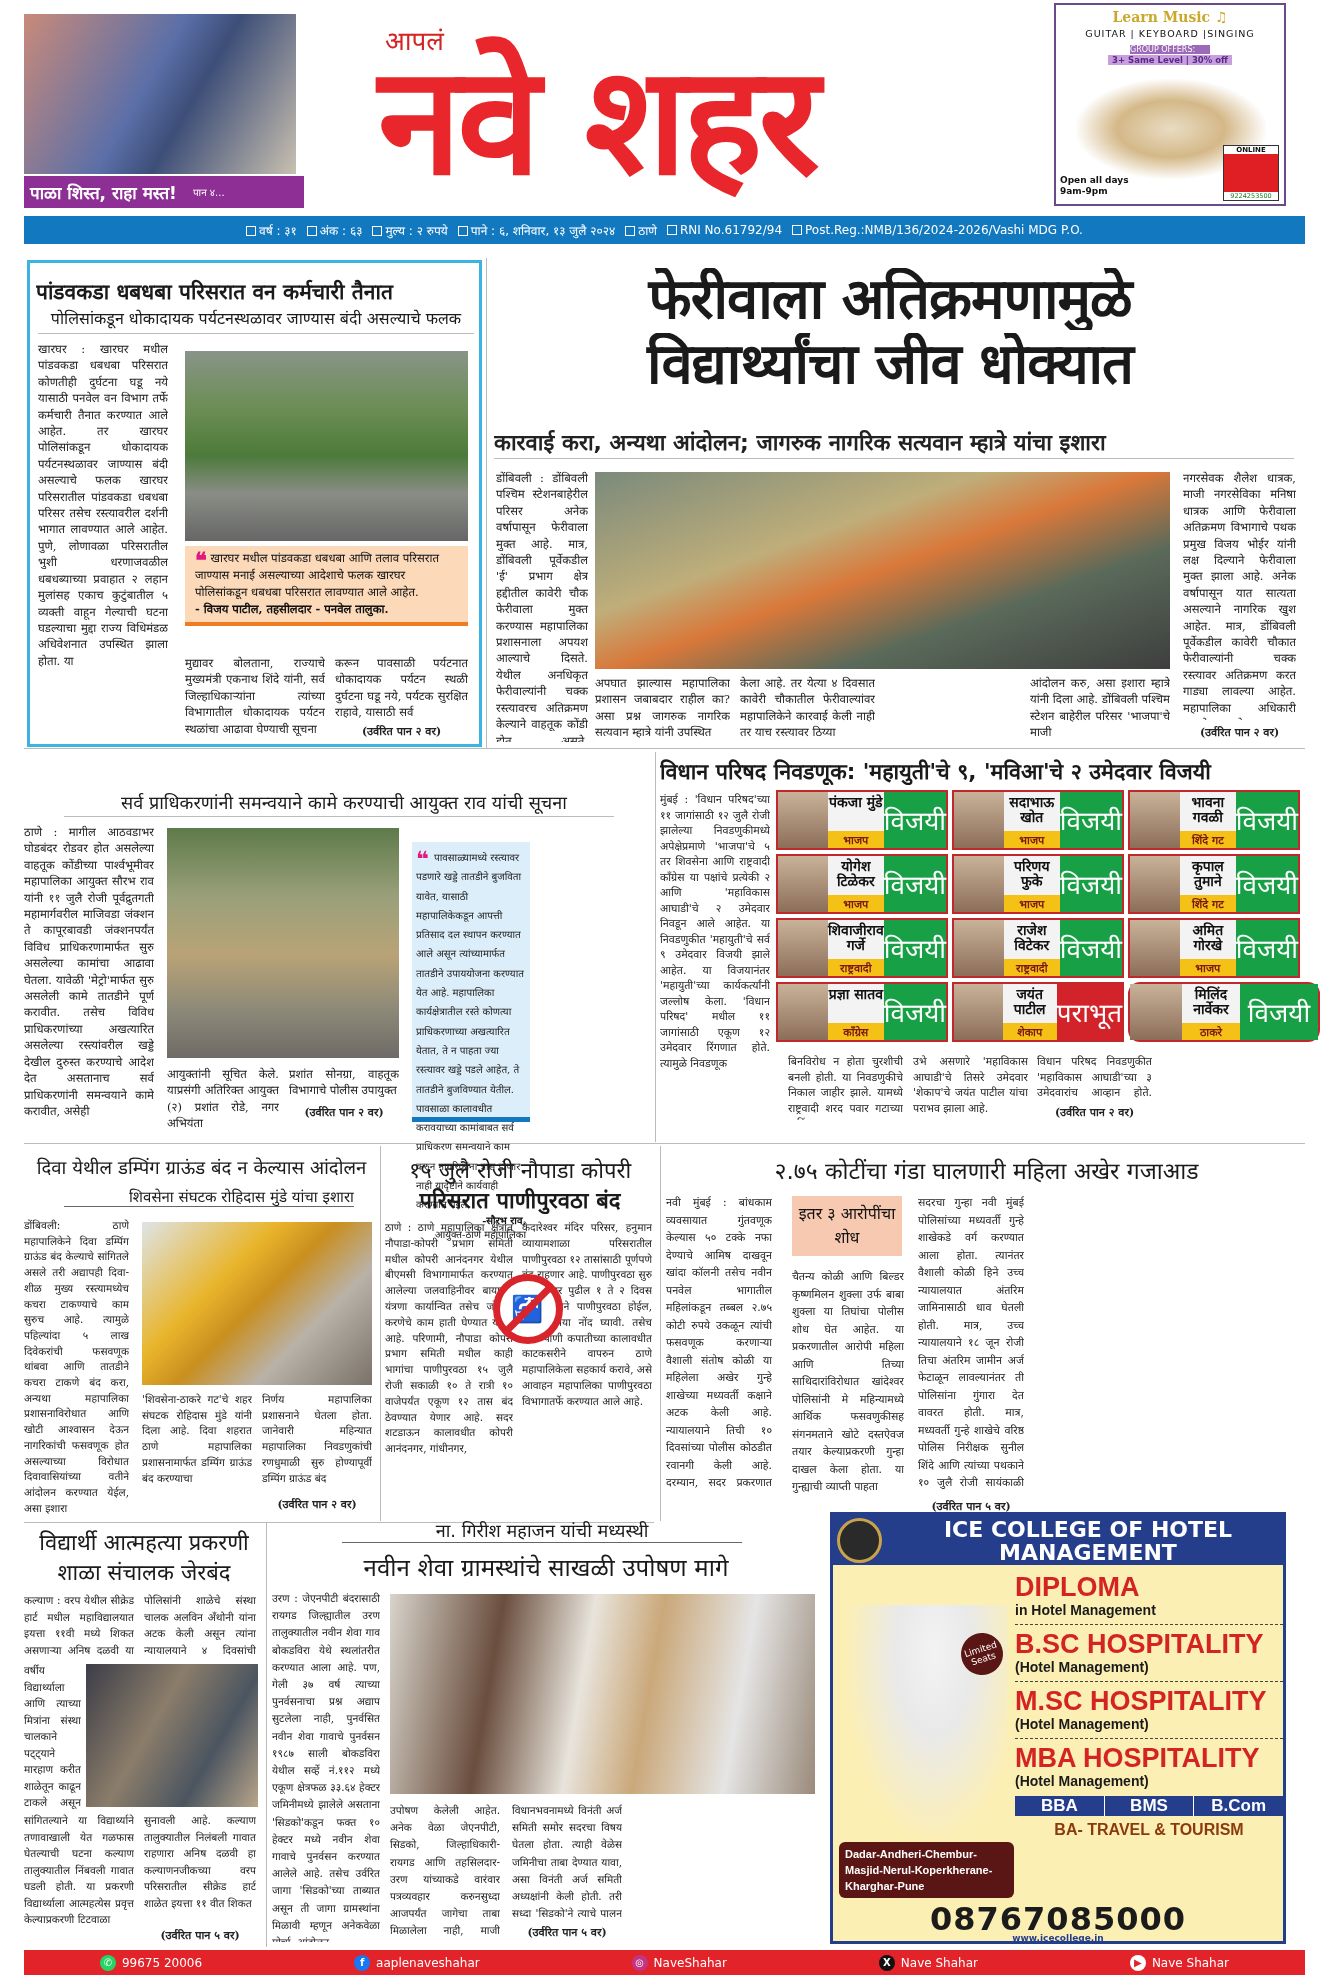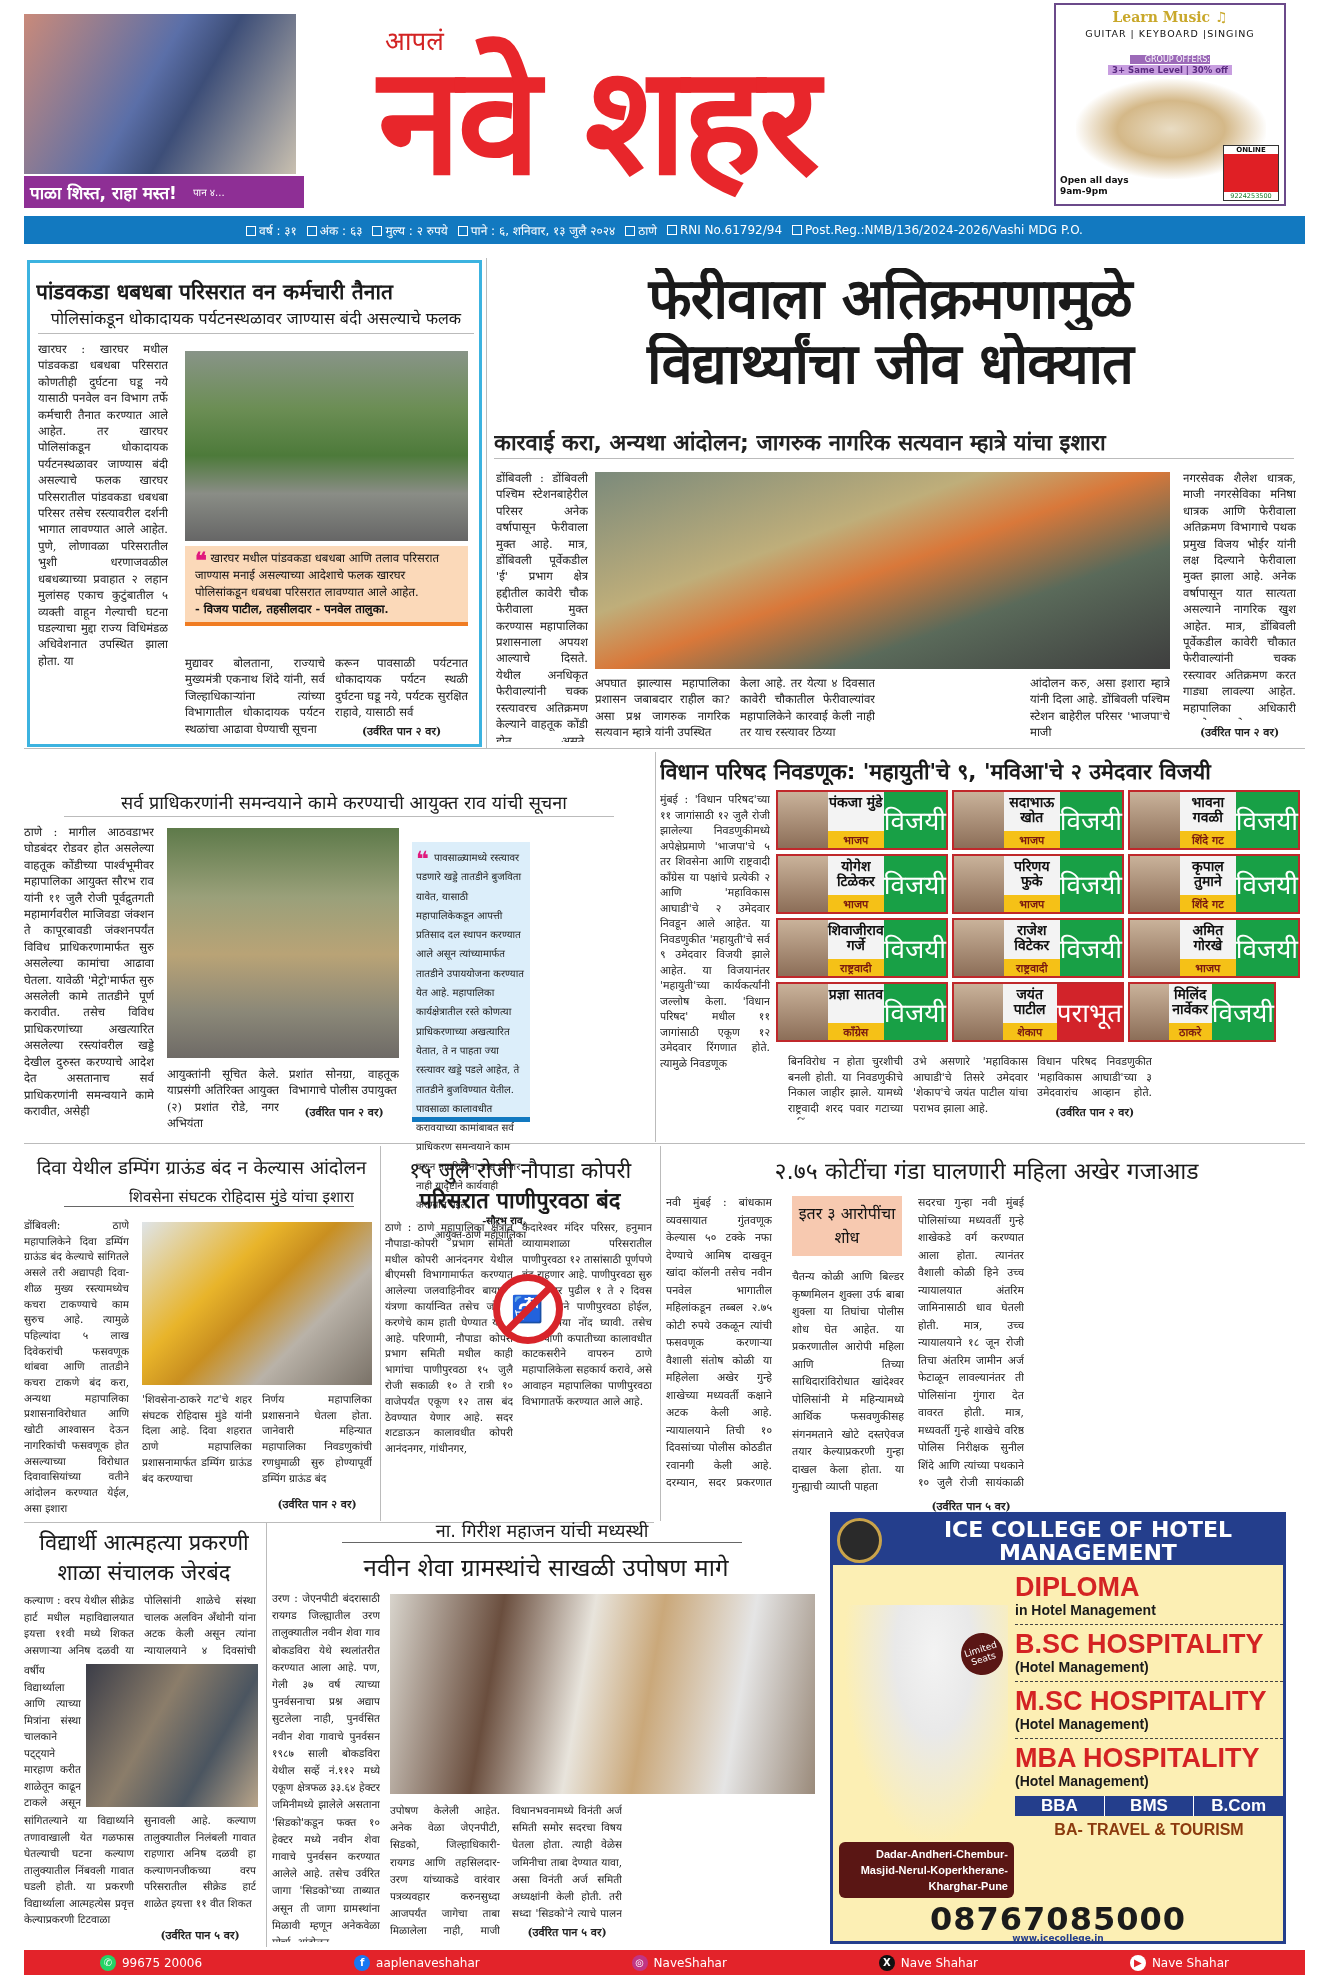--- a/index.html
+++ b/index.html
@@ -53,21 +53,21 @@
 <div class="abs" id="teaser-label" data-name="teaser-banner">
   <span class="t" data-name="teaser-title">पाळा शिस्त, राहा मस्त!</span>
   <span class="p" data-name="teaser-page">पान ४...</span>
 </div>
 <div class="abs" id="mast-aapla" data-name="masthead-prefix">आपलं</div>
 <div class="abs" id="mast-title" data-name="masthead-title">नवे शहर</div>
 
 <div class="abs" id="music-ad" data-name="music-ad">
   <div style="text-align:center;color:#c9a82b;font-weight:bold;font-size:14px;font-family:'DejaVu Serif',serif;margin-top:4px" data-name="music-ad-title">Learn Music ♫</div>
   <div style="text-align:center;font-size:9.5px;letter-spacing:1px;margin-top:3px" data-name="music-ad-subjects">GUITAR | KEYBOARD |SINGING</div>
-  <div style="margin:16px auto 0;width:80px;background:#9c6ab8;color:#fff;font-size:8px;text-align:right" data-name="music-ad-offer-title">GROUP OFFERS:</div>
+  <div style="margin:6px auto 0;width:80px;background:#9c6ab8;color:#fff;font-size:8px;text-align:left" data-name="music-ad-offer-title">GROUP OFFERS:</div>
   <div style="margin:1px auto 0;width:124px;background:#c89ee0;color:#5a2a80;font-size:8.5px;font-weight:bold;text-align:center" data-name="music-ad-offer">3+ Same Level | 30% off</div>
   <div data-name="music-illustration" style="position:absolute;left:20px;top:74px;width:190px;height:100px;background:radial-gradient(ellipse at center,#e9dcc3 0%,#d4b888 40%,#fff 72%)"></div>
   <div style="position:absolute;left:4px;top:170px;font-size:9px;font-weight:bold;line-height:11px">
     <div data-name="music-ad-hours-1">Open all days</div>
     <div data-name="music-ad-hours-2">9am-9pm</div>
   </div>
   <div data-name="music-ad-logo" style="position:absolute;right:5px;top:140px;width:56px;height:56px;background:#e01f25;border:1px solid #333;color:#fff;font-size:7px">
     <div style="background:#fff;color:#111;font-weight:bold;text-align:center" data-name="music-ad-brand">ONLINE</div>
     <div style="position:absolute;bottom:0;width:100%;background:#fff;color:#1a7a2a;font-size:6.5px;text-align:center" data-name="music-ad-phone">9224253500</div>
   </div>
@@ -223,21 +223,21 @@
         <div class="res" data-name="candidate-result">विजयी</div>
       </div>
       <div class="cand" data-name="candidate-card" style="left: 176px; top: 192px; width: 172px;">
         <div class="face" data-name="candidate-photo"></div>
         <div class="nm">
           <div class="n" data-name="candidate-name">जयंत पाटील</div>
           <div class="p" data-name="candidate-party">शेकाप</div>
         </div>
         <div class="res lost" data-name="candidate-result">पराभूत</div>
       </div>
-      <div class="cand" data-name="candidate-card" style="left: 352px; top: 192px; width: 148px;">
+      <div class="cand" data-name="candidate-card" style="left: 352px; top: 192px; width: 192px; border-radius: 12px;">
         <div class="face" data-name="candidate-photo"></div>
         <div class="nm">
           <div class="n" data-name="candidate-name">मिलिंद नार्वेकर</div>
           <div class="p" data-name="candidate-party">ठाकरे</div>
         </div>
         <div class="res" data-name="candidate-result">विजयी</div>
       </div>
     </div>
   <div class="abs col" style="left:128px;top:302px;width:115px;height:66px;font-size:10.8px;line-height:15.5px" data-name="story-column">बिनविरोध न होता चुरशीची बनली होती. या निवडणुकीचे निकाल जाहीर झाले. यामध्ये राष्ट्रवादी शरद पवार गटाच्या पाठिंब्यावर</div>
   <div class="abs col" style="left:253px;top:302px;width:115px;height:66px;font-size:10.8px;line-height:15.5px" data-name="story-column">उभे असणारे 'महाविकास आघाडी'चे तिसरे उमेदवार 'शेकाप'चे जयंत पाटील यांचा पराभव झाला आहे.</div>
@@ -327,21 +327,21 @@
     <div class="dash"></div>
     <div class="icecourse" data-name="course-name">MBA HOSPITALITY</div>
     <div class="icesub" data-name="course-sub">(Hotel Management)</div>
     <div style="display:flex;margin-top:6px;background:#243e8c;color:#fff;font-family:'Liberation Sans',sans-serif;font-weight:bold;font-size:17px;text-align:center">
       <div style="flex:1;border-right:1px solid #fff" data-name="degree-bba">BBA</div>
       <div style="flex:1;border-right:1px solid #fff" data-name="degree-bms">BMS</div>
       <div style="flex:1" data-name="degree-bcom">B.Com</div>
     </div>
     <div style="text-align:center;color:#8b3a0e;font-family:'Liberation Sans',sans-serif;font-weight:bold;font-size:16px;margin-top:5px" data-name="ice-extra-course">BA- TRAVEL &amp; TOURISM</div>
   </div>
-  <div style="position:absolute;left:6px;top:327px;width:175px;height:56px;background:#5a1614;color:#fff;border-radius:6px;font-family:'Liberation Sans',sans-serif;font-weight:bold;font-size:11px;text-align:right;padding:4px 6px;line-height:16px" data-name="ice-locations">Dadar-Andheri-Chembur-Masjid-Nerul-Koperkherane-Kharghar-Pune</div>
+  <div style="position:absolute;left:6px;top:327px;width:175px;height:56px;background:#5a1614;color:#fff;border-radius:6px;font-family:'Liberation Sans',sans-serif;font-weight:bold;font-size:11px;text-align:left;padding:4px 6px;line-height:16px" data-name="ice-locations">Dadar-Andheri-Chembur-Masjid-Nerul-Koperkherane-Kharghar-Pune</div>
   <div style="position:absolute;left:0;top:385px;width:100%;text-align:center;font-family:'DejaVu Sans',sans-serif;font-weight:bold;font-size:32px;color:#1b1b1b;letter-spacing:1px" data-name="ice-phone">08767085000</div>
   <div style="position:absolute;left:0;top:418px;width:100%;text-align:center;font-size:9px;color:#243e8c;font-weight:bold" data-name="ice-website">www.icecollege.in</div>
 </div>
 
 <div class="abs" id="footer" data-name="social-footer">
   <span data-name="footer-whatsapp"><span class="ficon" style="background:#25d366" data-name="whatsapp-icon">✆</span><span>99675 20006</span></span>
   <span data-name="footer-facebook"><span class="ficon" style="background:#1877f2" data-name="facebook-icon">f</span><span>aaplenaveshahar</span></span>
   <span data-name="footer-instagram"><span class="ficon" style="background:#c13584" data-name="instagram-icon">◎</span><span>NaveShahar</span></span>
   <span data-name="footer-x"><span class="ficon" style="background:#111" data-name="x-icon">X</span><span>Nave Shahar</span></span>
   <span data-name="footer-youtube"><span class="ficon" style="background:#fff;color:#e3232a" data-name="youtube-icon">▶</span><span>Nave Shahar</span></span>

